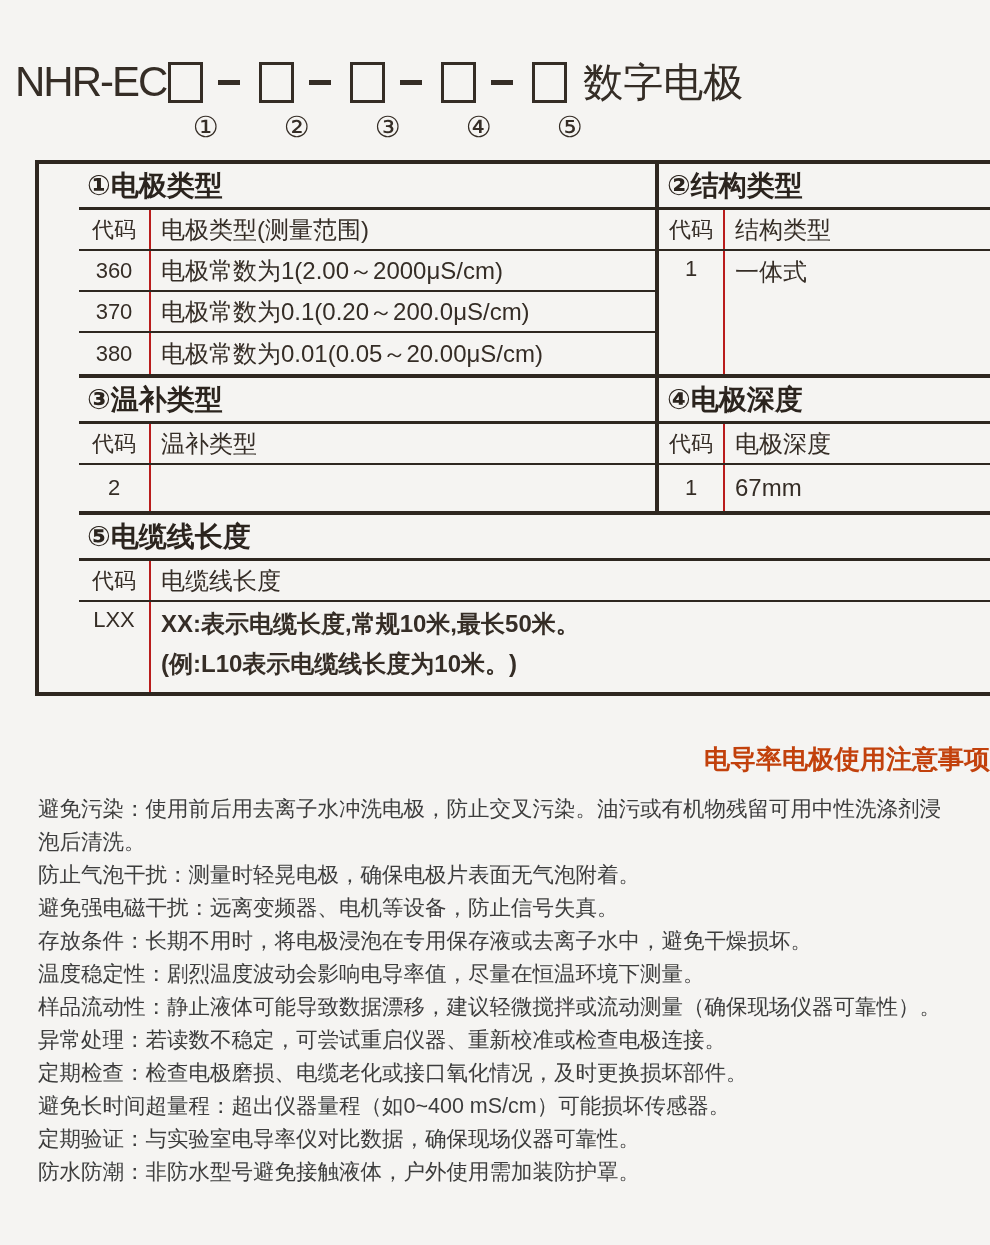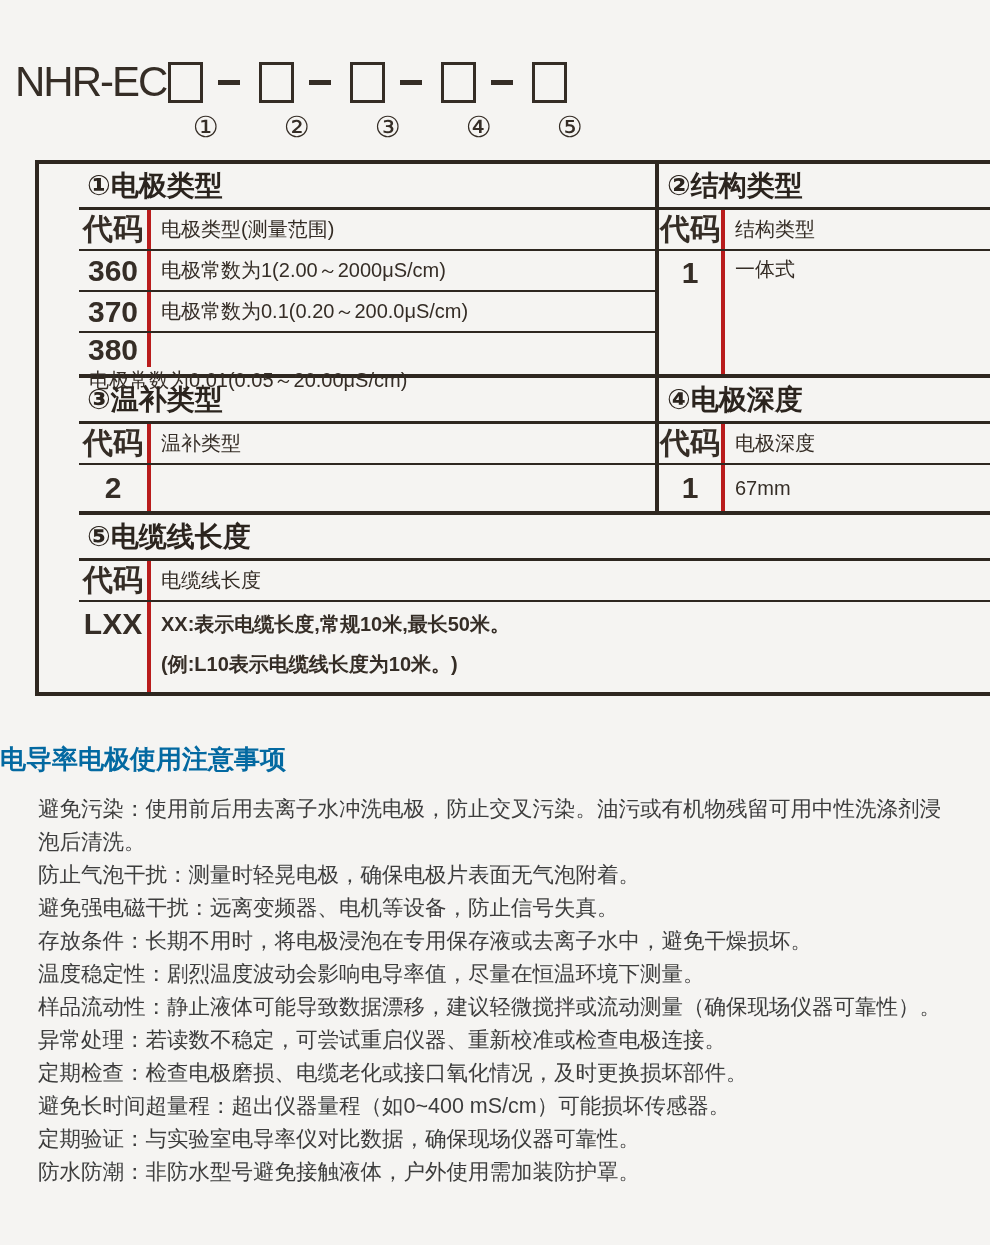--- a/index.html
+++ b/index.html
@@ -81,52 +81,51 @@
     height: 46px;
     border-bottom: 3px solid #2e2720;
     font-size: 28px;
     font-weight: bold;
     display: flex;
     align-items: center;
     padding-left: 8px;
     color: #2b241e;
   }
   .trow { display: flex; border-bottom: 2px solid #2e2720; height: 41px; }
-  .trow.noline { border-bottom: none; flex-direction: column; }
+  .trow.noline { border-bottom: none; }
   .trow.tall { flex: 1; border-bottom: none; }
   .trow.h46 { height: 46px; border-bottom: none; }
   .trow.h90 { height: 90px; border-bottom: none; }
   .c-code {
     width: 72px;
-    border-right: 4px solid #b91c1c;
+    border-right: 2px solid #b91c1c;
     display: flex;
     align-items: center;
     justify-content: center;
-    font-size: 30px;
-    flex: 0 0 auto;
-    font-weight: bold;
+    font-size: 22px;
+    flex: 0 0 auto;
   }
   .narrow .c-code { width: 66px; }
   .c-desc {
     flex: 1;
     display: flex;
     align-items: center;
     padding-left: 10px;
-    font-size: 20px;
+    font-size: 24px;
   }
   .tall .c-code, .h90 .c-code { align-items: flex-start; padding-top: 5px; }
   .tall .c-desc, .h90 .c-desc { align-items: flex-start; padding-top: 5px; }
   .h90 .c-desc { display: block; line-height: 40px; padding-top: 2px; font-weight: bold; }
 
   
   .notes-title {
-    text-align: left;
+    text-align: right;
     font-size: 26px;
     font-weight: bold;
-    color: #0369a1;
+    color: #c2410c;
     margin-top: 46px;
   }
   .notes {
     margin: 16px 36px 0 38px;
     font-size: 21.5px;
     line-height: 33px;
     color: #3d3d3d;
   }
   .note-item { }
 </style>
@@ -137,20 +136,21 @@
   <span class="model-prefix">NHR-EC</span>
   <span class="digit-box first"></span>
   <span class="dash"></span>
   <span class="digit-box"></span>
   <span class="dash"></span>
   <span class="digit-box"></span>
   <span class="dash"></span>
   <span class="digit-box"></span>
   <span class="dash"></span>
   <span class="digit-box"></span>
+  <span class="model-suffix">数字电极</span>
 </div>
 
 <div class="circles-row">
   <span class="ghost">NHR-EC</span>
   <span class="circle-slot">①</span>
   <span class="circle-gap"></span>
   <span class="circle-slot">②</span>
   <span class="circle-gap"></span>
   <span class="circle-slot">③</span>
   <span class="circle-gap"></span>

